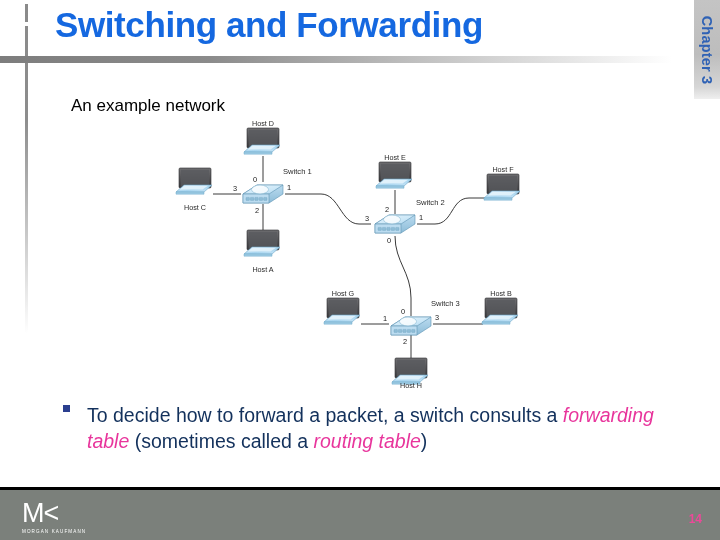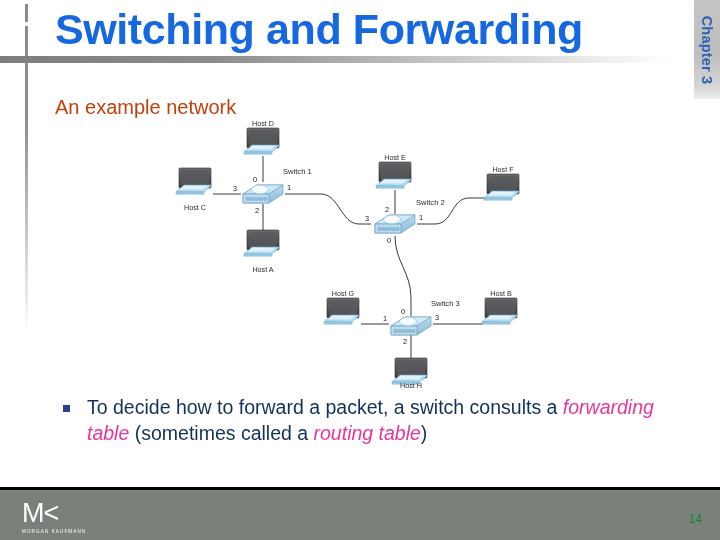--- a/index.html
+++ b/index.html
@@ -32,45 +32,45 @@
   .chapter-tab span{
     position:absolute;top:50%;left:50%;
     transform:translate(-50%,-50%) rotate(90deg);
     white-space:nowrap;
     color:#2f62b5;font-weight:bold;font-size:14.5px;letter-spacing:.2px;
   }
 
   
   .title{
     position:absolute;left:55px;top:7px;
-    font-size:43px;font-weight:bold;color:#1568e0;
+    font-size:35px;font-weight:bold;color:#1568e0;
     letter-spacing:-.4px;line-height:1.05;white-space:nowrap;
   }
 
   
   .subhead{
-    position:absolute;left:55px;top:96px;
-    font-size:20px;color:#c2410c;
+    position:absolute;left:71px;top:96px;
+    font-size:17px;color:#000000;
   }
 
   
   .figure{position:absolute;left:173px;top:112px;width:360px;height:280px;}
   .figure svg{display:block;}
 
   
   .bullet-block{
     position:absolute;left:63px;top:395px;width:620px;
   }
   .bullet-row{display:flex;align-items:flex-start;}
   .bullet-sq{
     width:7px;height:7px;background:#2b3f8f;flex:0 0 auto;
     margin-top:10px;margin-right:17px;
   }
   .bullet-text{
-    font-size:19.5px;color:#13315c;line-height:1.32;
+    font-size:19.5px;color:#13315c;line-height:1.32;margin-top:8px;
   }
   .em-pink{color:#e8359c;font-style:italic;}
 
   
   .footer-line{
     position:absolute;left:0;top:487px;width:720px;height:3px;background:#000;
   }
   .footer{
     position:absolute;left:0;top:490px;width:720px;height:50px;
     background:#7b807b;
@@ -82,21 +82,21 @@
   .mk-mark{
     font-size:27px;font-weight:300;letter-spacing:-1px;line-height:1;
     font-family:"Liberation Sans", sans-serif;
   }
   .mk-sub{
     font-size:4.6px;letter-spacing:1.1px;margin-top:2px;
     font-family:"Liberation Sans", sans-serif;
   }
   .page-num{
     position:absolute;right:18px;top:512px;
-    font-size:12px;font-weight:normal;color:#15803d;
+    font-size:12px;font-weight:bold;color:#ec4899;
   }
 
   
   .dlabel{font-family:"Liberation Sans", sans-serif;font-size:7.2px;fill:#2a2a2a;}
   .dport{font-family:"Liberation Sans", sans-serif;font-size:7.4px;fill:#1a1a1a;}
   .dsw{font-family:"Liberation Sans", sans-serif;font-size:7.6px;fill:#2a2a2a;}
 </style>
 </head>
 <body>
 

